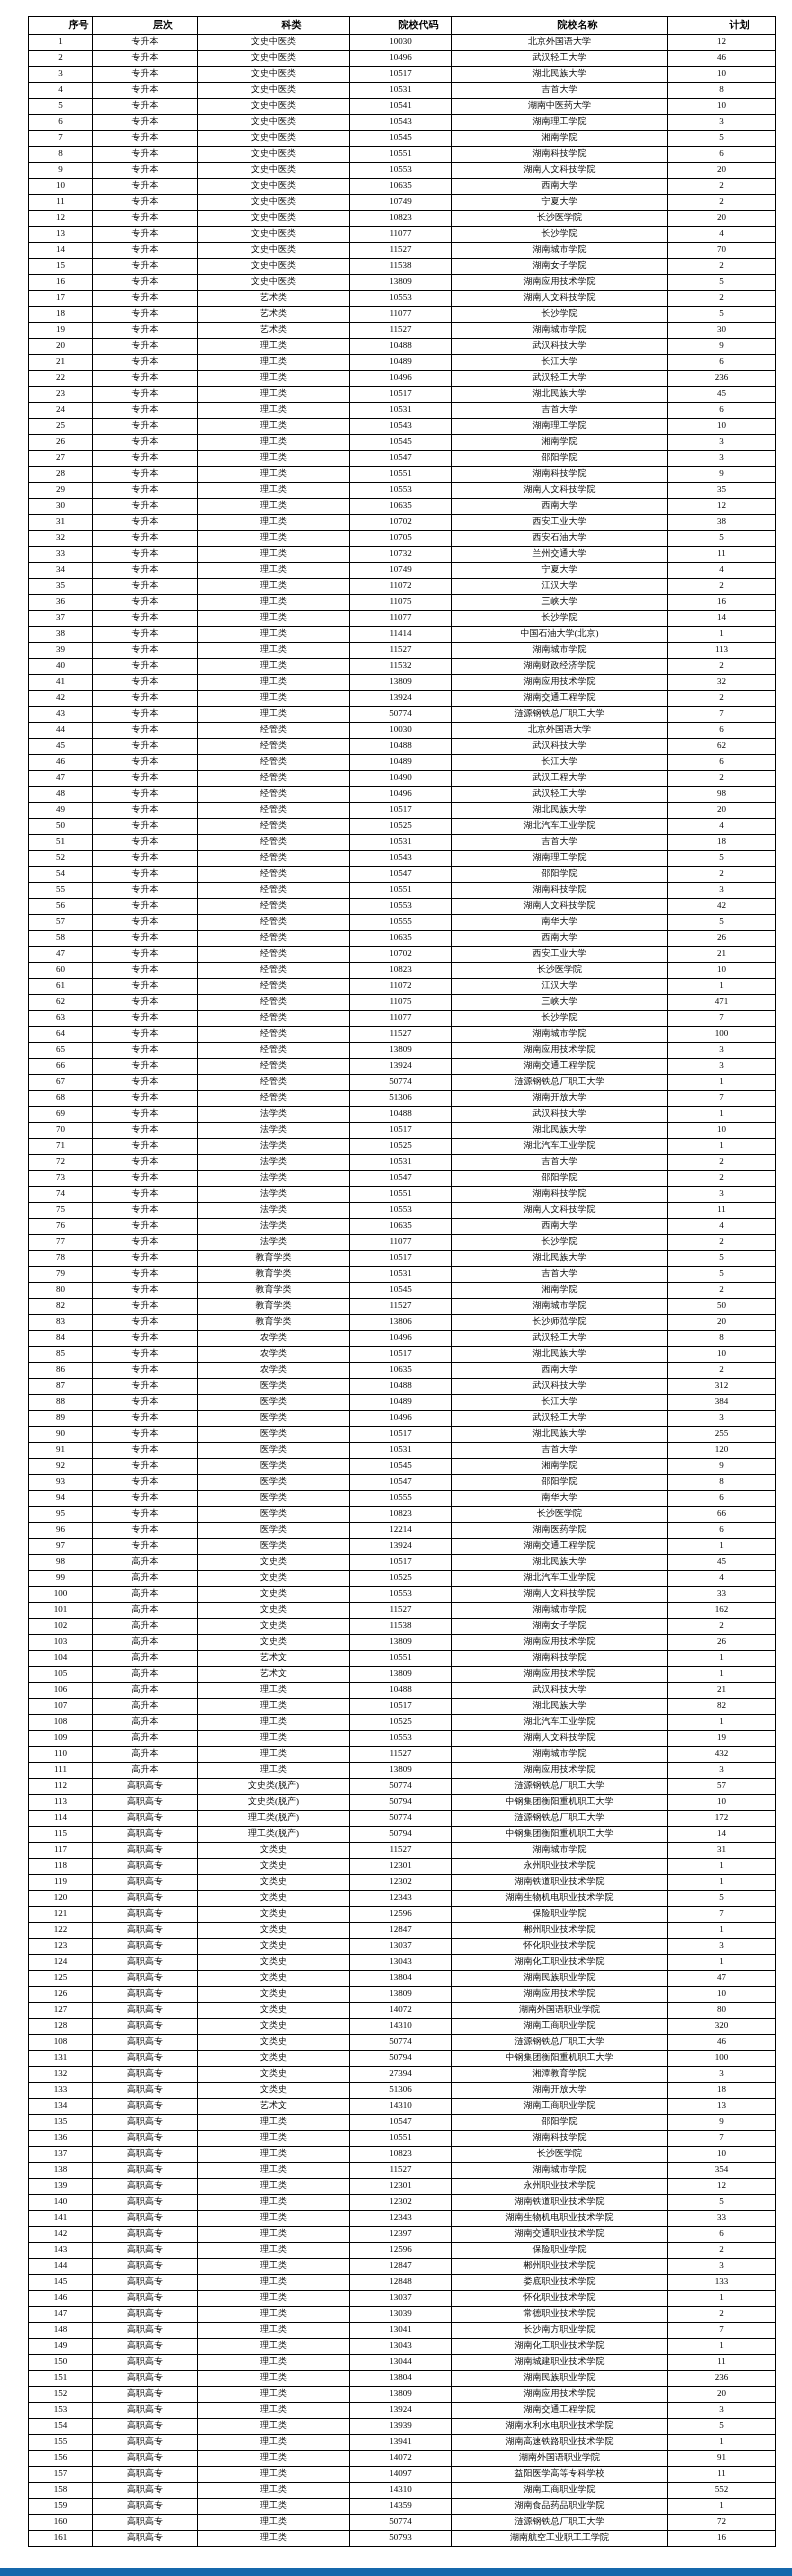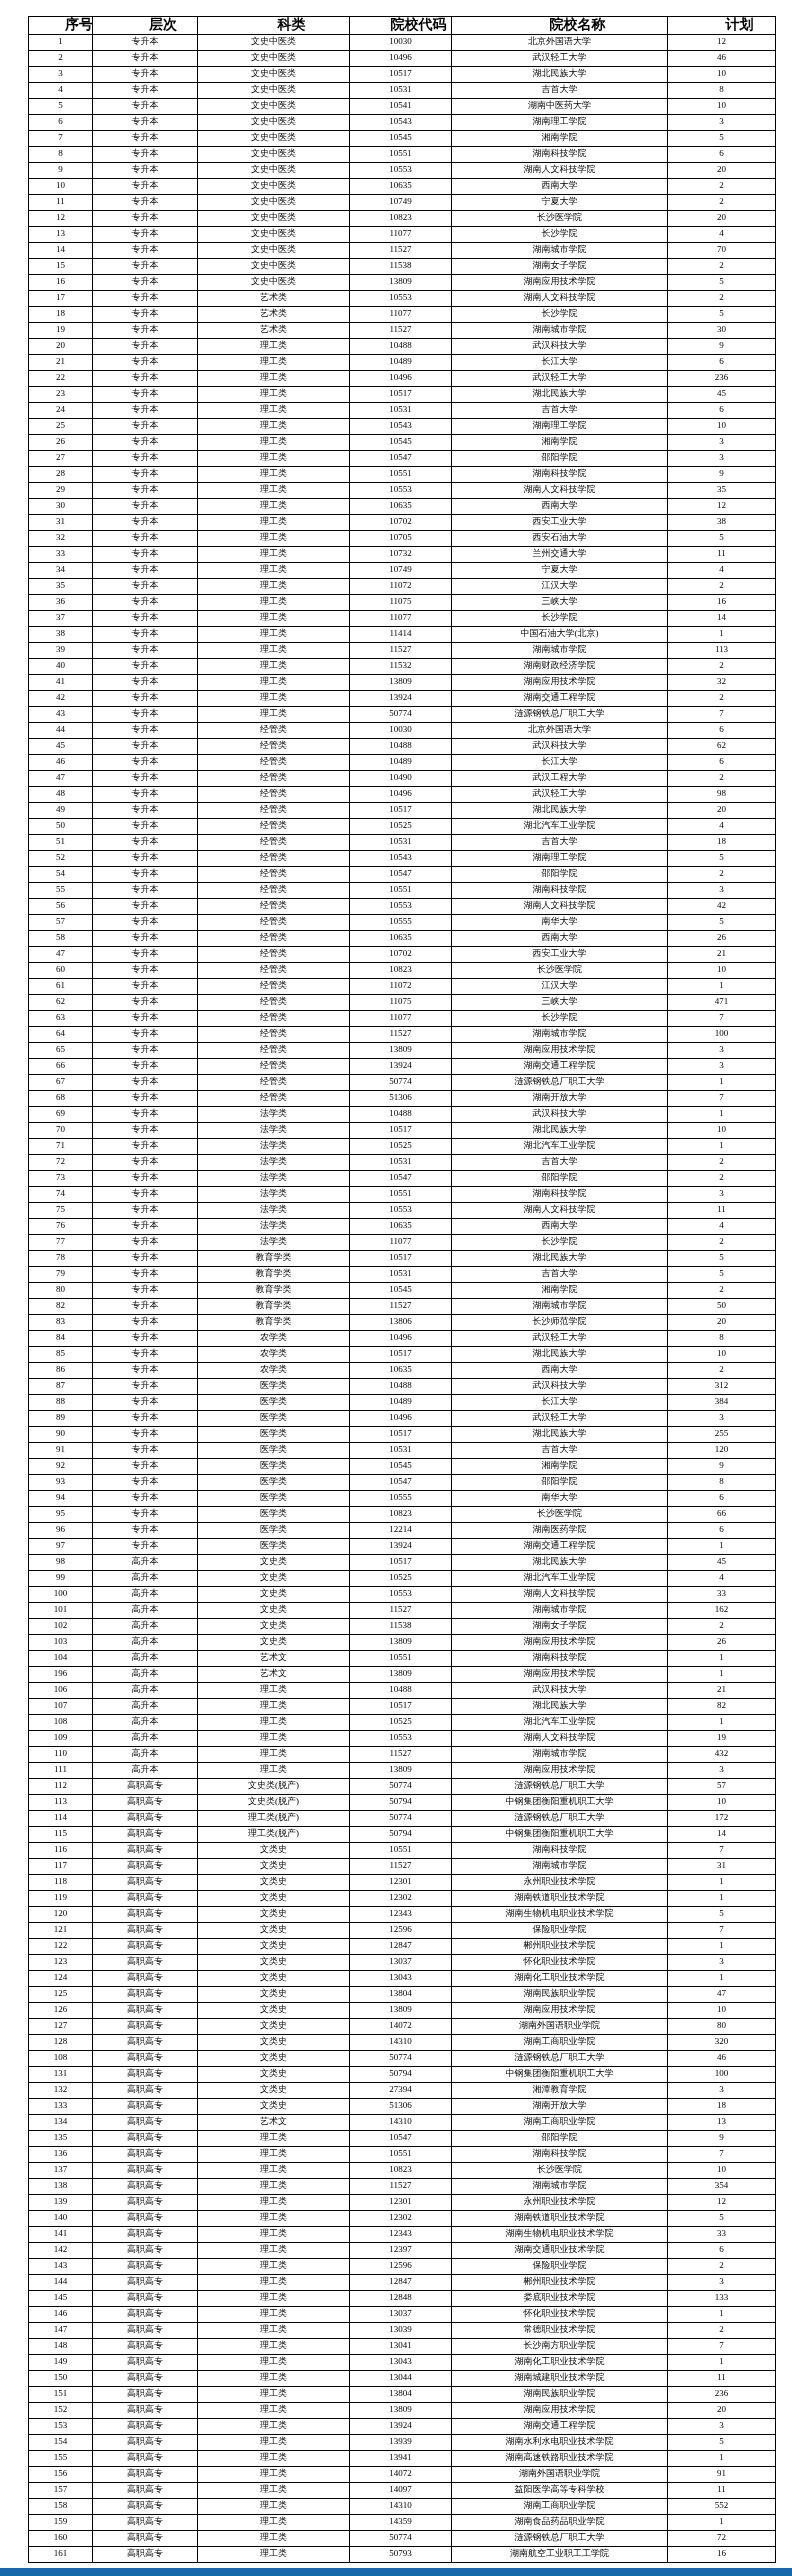--- a/index.html
+++ b/index.html
@@ -29,21 +29,21 @@
     color:#000;
     padding:0;
     height:15px;
     line-height:1.05;
     overflow:hidden;
     white-space:nowrap;
   }
   table.plan-table thead th{
     height:16.5px;
     font-weight:bold;
-    font-size:14px;
+    font-size:10px;
     padding-left:36px;
   }
   .col-index{width:64px;}
   .col-level{width:105px;}
   .col-category{width:152px;}
   .col-code{width:102px;}
   .col-name{width:216px;}
   .col-plan{width:108px;}
   .footer-bar{
     position:absolute;
@@ -885,21 +885,21 @@
         </tr>
         <tr>
           <td>104</td>
           <td>高升本</td>
           <td>艺术文</td>
           <td>10551</td>
           <td>湖南科技学院</td>
           <td>1</td>
         </tr>
         <tr>
-          <td>196</td>
+          <td>105</td>
           <td>高升本</td>
           <td>艺术文</td>
           <td>13809</td>
           <td>湖南应用技术学院</td>
           <td>1</td>
         </tr>
         <tr>
           <td>106</td>
           <td>高升本</td>
           <td>理工类</td>
@@ -971,28 +971,20 @@
           <td>涟源钢铁总厂职工大学</td>
           <td>172</td>
         </tr>
         <tr>
           <td>115</td>
           <td>高职高专</td>
           <td>理工类(脱产)</td>
           <td>50794</td>
           <td>中钢集团衡阳重机职工大学</td>
           <td>14</td>
-        </tr>
-        <tr>
-          <td>116</td>
-          <td>高职高专</td>
-          <td>文类史</td>
-          <td>10551</td>
-          <td>湖南科技学院</td>
-          <td>7</td>
         </tr>
         <tr>
           <td>117</td>
           <td>高职高专</td>
           <td>文类史</td>
           <td>11527</td>
           <td>湖南城市学院</td>
           <td>31</td>
         </tr>
         <tr>

